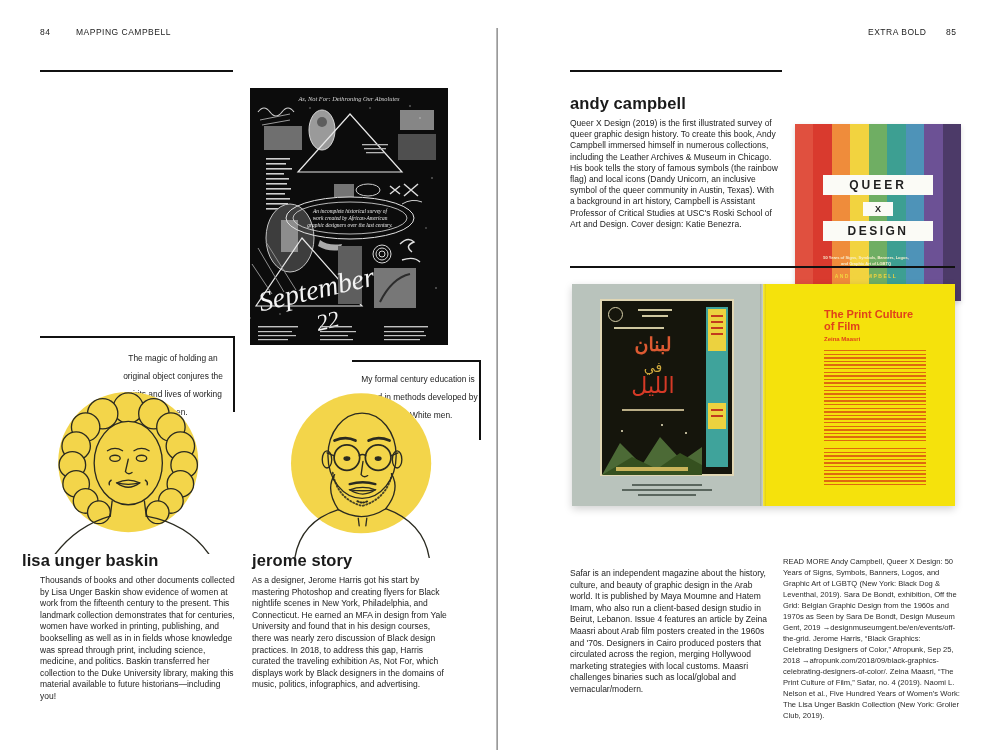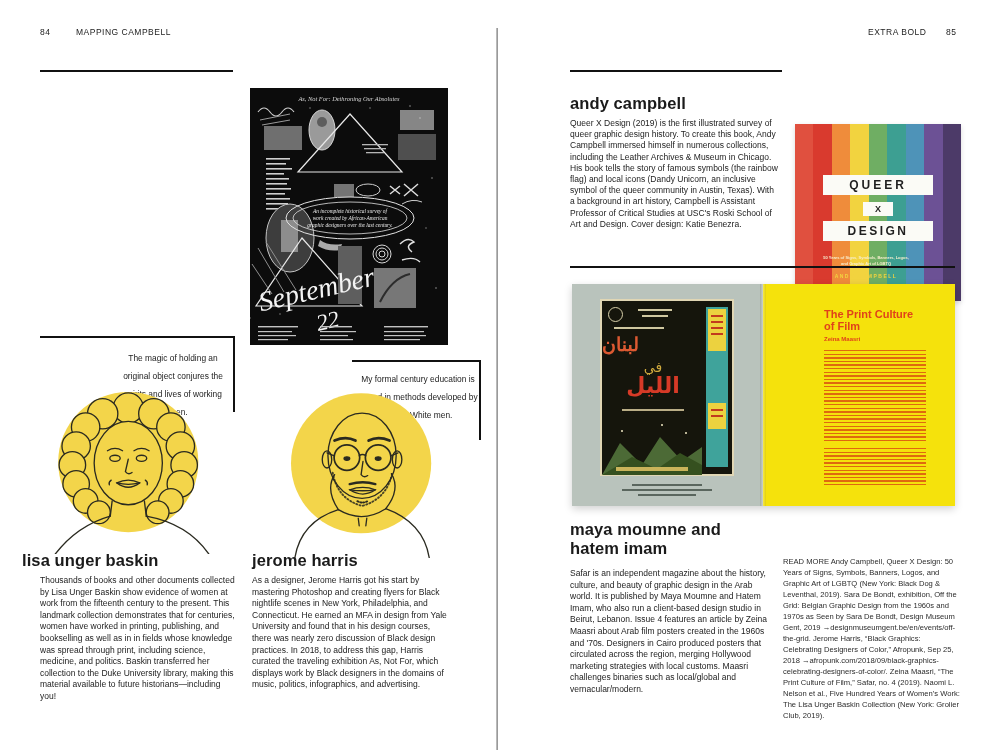--- a/index.html
+++ b/index.html
@@ -213,21 +213,21 @@
       <path d="M74,139 Q60,118 70,102"></path>
         <path d="M124,138 Q140,118 130,101"></path>
       <path d="M95,148 l1,8"></path>
         <path d="M104,148 l-1,8"></path>
     </g>
   </svg>
 
   <div class="name-head" style="left:22px;top:551px">lisa unger baskin</div>
   <div class="bio" style="left:40px;top:575px;width:198px">Thousands of books and other documents collected by Lisa Unger Baskin show evidence of women at work from the fifteenth century to the present. This landmark collection demonstrates that for centuries, women have worked in printing, publishing, and bookselling as well as in in fields whose knowledge was spread through print, including science, medicine, and politics. Baskin transferred her collection to the Duke University library, making this material available to future historians—including you!</div>
 
-  <div class="name-head" style="left:252px;top:551px">jerome harris</div>
+  <div class="name-head" style="left:252px;top:551px">jerome story</div>
   <div class="bio" style="left:252px;top:575px;width:198px">As a designer, Jerome Harris got his start by mastering Photoshop and creating flyers for Black nightlife scenes in New York, Philadelphia, and Connecticut. He earned an MFA in design from Yale University and found that in his design courses, there was nearly zero discussion of Black design practices. In 2018, to address this gap, Harris curated the traveling exhibition As, Not For, which displays work by Black designers in the domains of music, politics, infographics, and advertising.</div>
 
   <span class="runhead" style="left:868px">EXTRA BOLD</span>
   <span class="runhead" style="left:946px">85</span>
 
   <div class="rule" style="left:570px;top:70px;width:212px"></div>
 
   <div class="name-head" style="left:570px;top:94px">andy campbell</div>
   <div class="bio" style="left:570px;top:118px;width:210px;line-height:11.2px">Queer X Design (2019) is the first illustrated survey of queer graphic design history. To create this book, Andy Campbell immersed himself in numerous collections, including the Leather Archives &amp; Museum in Chicago. His book tells the story of famous symbols (the rainbow flag) and local icons (Dandy Unicorn, an inclusive symbol of the queer community in Austin, Texas). With a background in art history, Campbell is Assistant Professor of Critical Studies at USC's Roski School of Art and Design. Cover design: Katie Benezra.</div>
 
@@ -258,23 +258,23 @@
   <div id="magazine">
     <div class="abs" style="left:0;top:0;width:191px;height:222px;background:#B9C3BC"></div>
     <div class="abs" style="left:191px;top:0;width:192px;height:222px;background:#F5E20C"></div>
     <div class="abs" style="left:188px;top:0;width:6px;height:222px;background:linear-gradient(to right,rgba(0,0,0,.12),rgba(255,255,255,.25),rgba(0,0,0,.08))"></div>
 
     <div id="arabicposter">
       <div class="abs" style="left:6px;top:6px;width:13px;height:13px;border:1px solid #d8cfa8;border-radius:50%"></div>
       <div class="microbar" style="left:36px;top:8px;width:34px"></div>
       <div class="microbar" style="left:40px;top:14px;width:26px"></div>
       <div class="microbar" style="left:12px;top:26px;width:50px"></div>
-      <div class="abs" style="left:0;top:32px;width:102px;font-weight:bold;font-size:19px;color:#dd5a32;font-family:Liberation Sans, sans-serif">لبنان</div>
+      <div class="abs" style="left:0;top:32px;width:102px;text-align:center;font-weight:bold;font-size:19px;color:#dd5a32;font-family:Liberation Sans, sans-serif">لبنان</div>
       <div class="abs" style="left:0;top:58px;width:102px;text-align:center;font-size:14px;color:#cfa93d;font-family:'DejaVu Sans',sans-serif">في</div>
-      <div class="abs" style="left:0;top:72px;width:102px;text-align:center;font-weight:bold;font-size:22px;color:#d63a27;font-family:'DejaVu Sans',sans-serif">الليل</div>
+      <div class="abs" style="left:0;top:72px;width:102px;text-align:center;font-weight:normal;font-size:22px;color:#d63a27;font-family:'DejaVu Sans',sans-serif">الليل</div>
       <div class="microbar" style="left:20px;top:108px;width:62px;background:#b9ad86"></div>
       <svg class="abs" style="left:0;top:116px" width="100" height="58">
         <polygon points="0,58 18,26 40,48 58,20 80,44 100,30 100,58" fill="#4c6a36"></polygon>
         <polygon points="0,58 30,40 55,52 78,36 100,48 100,58" fill="#35501f"></polygon>
         <circle cx="20" cy="14" r="1" fill="#efe7c2"></circle>
           <circle cx="60" cy="8" r="1" fill="#efe7c2"></circle>
           <circle cx="84" cy="16" r="1" fill="#efe7c2"></circle>
         <rect x="14" y="50" width="72" height="4" fill="#c9b45a"></rect>
       </svg>
       <div class="abs" style="right:4px;top:6px;width:22px;height:160px;background:#3FA39B">
@@ -295,21 +295,17 @@
       <div class="microbar" style="left:0;top:5px;width:90px;background:#5a665e"></div>
       <div class="microbar" style="left:16px;top:10px;width:58px;background:#5a665e"></div>
     </div>
 
     <div class="abs" style="left:252px;top:24px;width:96px;font-size:11px;font-weight:bold;line-height:12px;color:#E0421A">The Print Culture of Film</div>
     <div class="abs" style="left:252px;top:52px;font-size:6px;font-weight:bold;color:#E0421A">Zeina Maasri</div>
     <div class="abs fauxlines" style="left:252px;top:66px;width:102px;height:92px;color:#d8400f;opacity:.75"></div>
     <div class="abs fauxlines" style="left:252px;top:164px;width:102px;height:40px;color:#d8400f;opacity:.75"></div>
   </div>
 
-  <div class="name-head" style="left:570px;top:520px">
-    <div>maya moumne and</div>
-    <div>hatem imam</div>
-  </div>
   <div class="bio" style="left:570px;top:568px;width:206px">Safar is an independent magazine about the history, culture, and beauty of graphic design in the Arab world. It is published by Maya Moumne and Hatem Imam, who also run a client-based design studio in Beirut, Lebanon. Issue 4 features an article by Zeina Maasri about Arab film posters created in the 1960s and '70s. Designers in Cairo produced posters that circulated across the region, merging Hollywood marketing strategies with local customs. Maasri challenges binaries such as local/global and vernacular/modern.</div>
 
   <div class="smallprint" style="left:783px;top:556px;width:177px">READ MORE Andy Campbell, Queer X Design: 50 Years of Signs, Symbols, Banners, Logos, and Graphic Art of LGBTQ (New York: Black Dog &amp; Leventhal, 2019). Sara De Bondt, exhibition, Off the Grid: Belgian Graphic Design from the 1960s and 1970s as Seen by Sara De Bondt, Design Museum Gent, 2019 →designmuseumgent.be/en/events/off-the-grid. Jerome Harris, “Black Graphics: Celebrating Designers of Color,” Afropunk, Sep 25, 2018 →afropunk.com/2018/09/black-graphics-celebrating-designers-of-color/. Zeina Maasri, “The Print Culture of Film,” Safar, no. 4 (2019). Naomi L. Nelson et al., Five Hundred Years of Women’s Work: The Lisa Unger Baskin Collection (New York: Grolier Club, 2019).</div>
 
 </div>
 
 </body></html>

